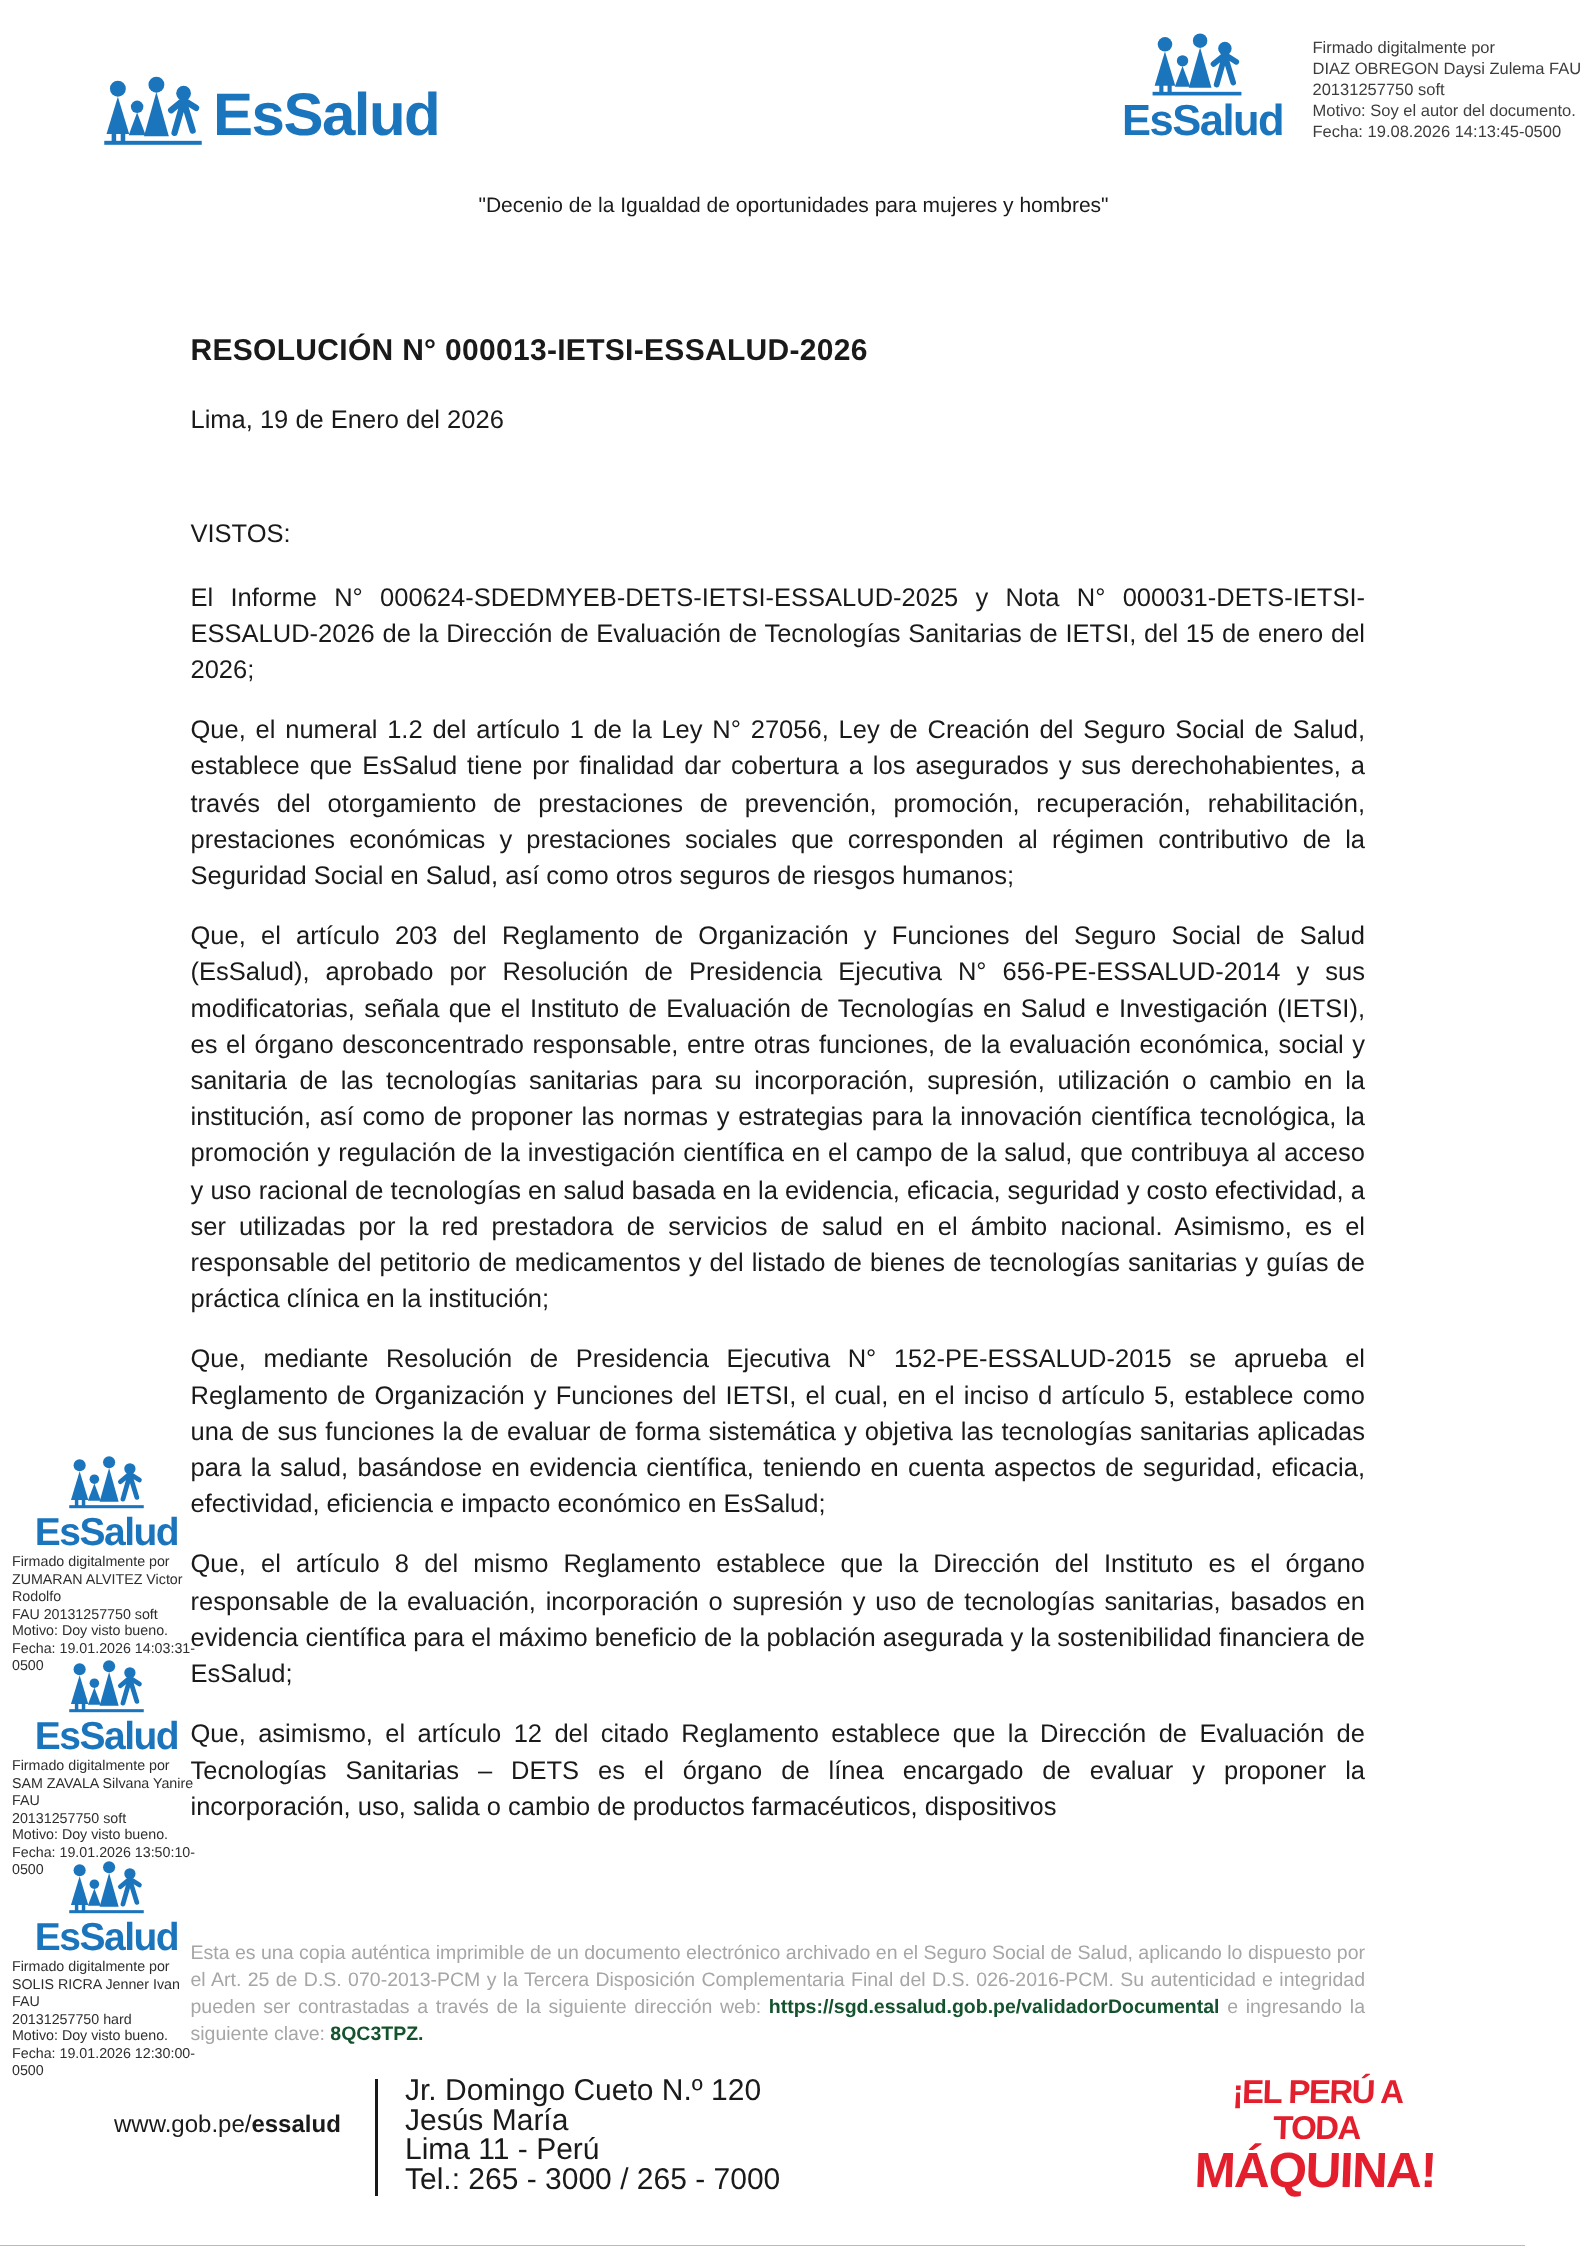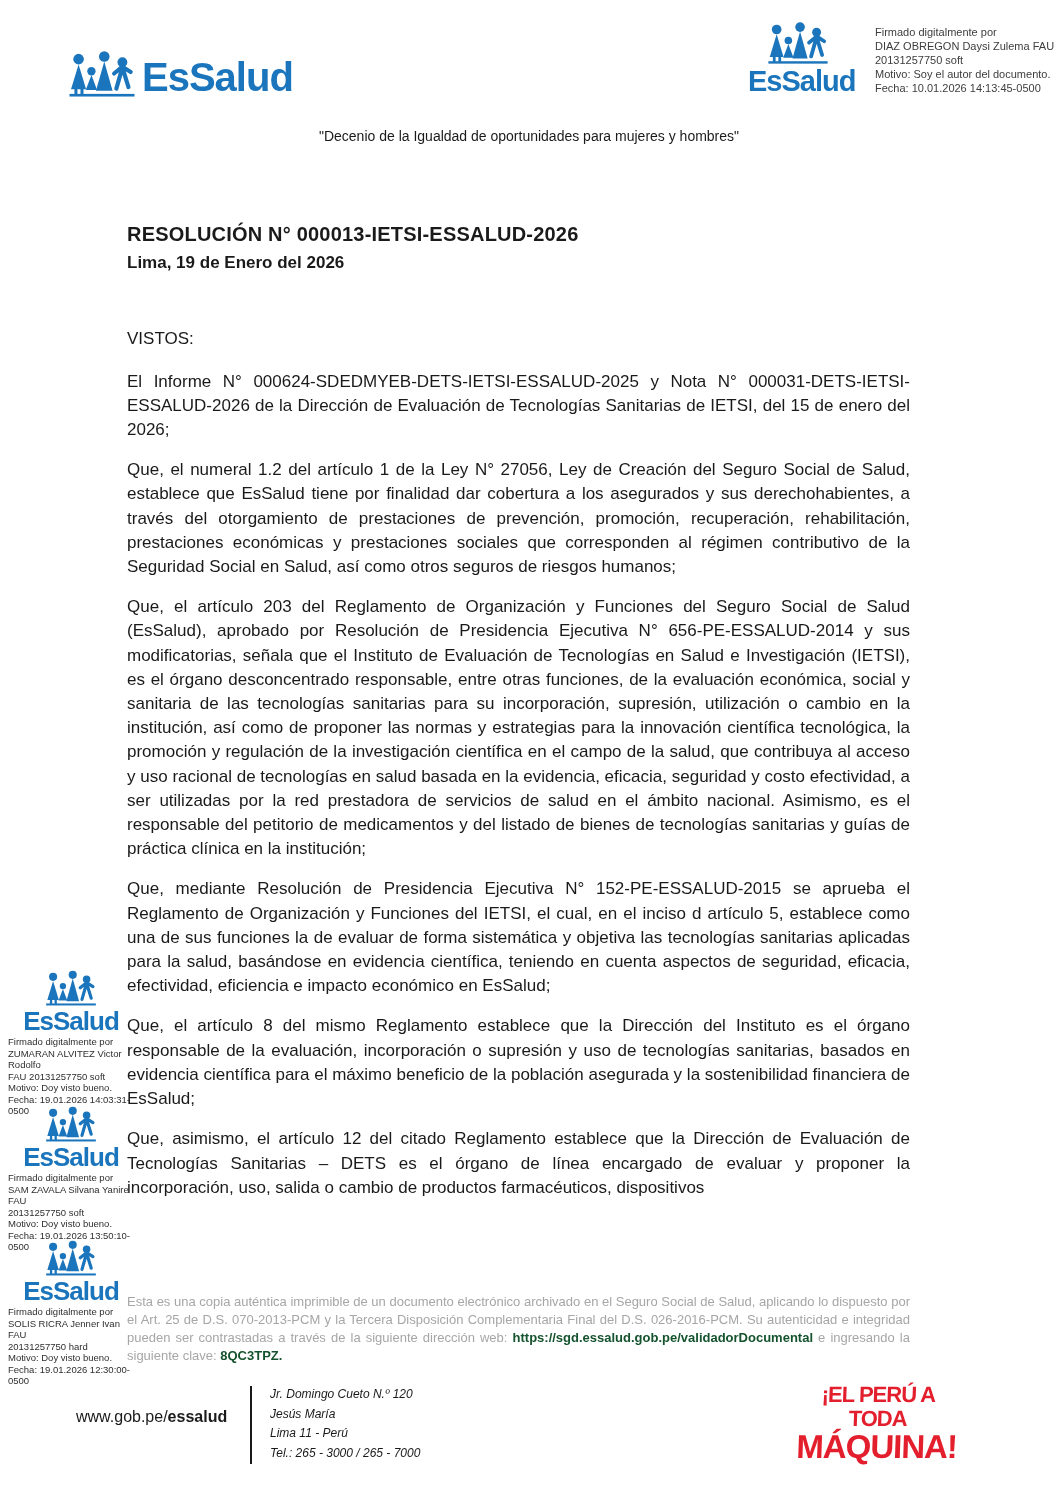--- a/index.html
+++ b/index.html
@@ -29,21 +29,21 @@
   .sig-top { position:absolute; left:875px; top:25px; width:180px;
              font-size:11px; line-height:14px; color:#3d3d3d; }
 
   .quote { position:absolute; left:0; top:128px; width:100%; text-align:center;
            font-size:14px; color:#1a1a1a; }
 
   
   .doc { position:absolute; left:127px; top:222px; width:783px;
          font-size:17px; line-height:24.2px; }
   .doc .title   { font-weight:bold; font-size:20px; letter-spacing:.2px; }
-  .doc .dateline{ font-weight:bold; margin-top:5px; }
+  .doc .dateline{ font-weight:normal; margin-top:22px; }
   .doc .heading { font-weight:normal; margin-top:52px; }
   .doc .heading2{ font-weight:bold; margin-top:18px; }
   .doc p.para   { text-align:justify; margin-top:16px; }
   .doc p.first  { margin-top:18px; }
 
   
   .stamp { position:absolute; left:8px; width:126px; color:#2e2e2e; }
   .stamp .fam-icon { width:52px; height:38px; margin:0 auto; }
   .stamp .wordmark { font-size:26px; line-height:26px; display:block; text-align:center; }
   .stamp .s-lines { font-size:9.5px; line-height:11.5px; margin-top:2px; }
@@ -53,21 +53,21 @@
 
   
   .note { position:absolute; left:127px; top:1293px; width:783px;
           font-size:13px; line-height:18px; color:#a6a6a6; text-align:justify; }
   .note b { color:#14532d; }
 
   
   .footer { position:absolute; left:0; top:1383px; width:100%; height:90px; }
   .site { position:absolute; left:76px; top:25px; font-size:16px; }
   .divider { position:absolute; left:250px; top:3px; width:2px; height:78px; background:#1a1a1a; }
-  .address { position:absolute; left:270px; top:2px; font-size:12px; line-height:19.5px;font-style:italic; }
+  .address { position:absolute; left:270px; top:2px; font-size:20px; line-height:19.5px; }
   .slogan { position:absolute; left:795px; top:0; width:165px; text-align:center;
             color:#E31E2D; font-weight:bold; transform:skewX(-2deg); }
   .slogan .l1 { font-size:22px; line-height:24px; letter-spacing:-1px; display:block; }
   .slogan .l2 { font-size:33px; line-height:32px; letter-spacing:-1px; display:block; }
 </style>
 </head>
 <body>
 
 <svg width="0" height="0" style="position:absolute" aria-hidden="true">
   <defs>
@@ -101,21 +101,21 @@
         <use href="#essalud-figures"></use>
       </svg>
     <span class="wordmark">EsSalud</span>
   </div>
 
   <div class="sig-top">
     <div>Firmado digitalmente por</div>
     <div>DIAZ OBREGON Daysi Zulema FAU</div>
     <div>20131257750 soft</div>
     <div>Motivo: Soy el autor del documento.</div>
-    <div>Fecha: 10.01.2026 14:13:45-0500</div>
+    <div>Fecha: 19.08.2026 14:13:45-0500</div>
   </div>
 
   <div class="quote">"Decenio de la Igualdad de oportunidades para mujeres y hombres"</div>
 
   <div class="doc">
     <div class="title">RESOLUCIÓN N° 000013-IETSI-ESSALUD-2026</div>
     <div class="dateline">Lima, 19 de Enero del 2026</div>
     <div class="heading">VISTOS:</div>
     <p class="para first">El Informe N° 000624-SDEDMYEB-DETS-IETSI-ESSALUD-2025 y Nota N° 000031-DETS-IETSI-ESSALUD-2026 de la Dirección de Evaluación de Tecnologías Sanitarias de IETSI, del 15 de enero del 2026;</p>
     <p class="para">Que, el numeral 1.2 del artículo 1 de la Ley N° 27056, Ley de Creación del Seguro Social de Salud, establece que EsSalud tiene por finalidad dar cobertura a los asegurados y sus derechohabientes, a través del otorgamiento de prestaciones de prevención, promoción, recuperación, rehabilitación, prestaciones económicas y prestaciones sociales que corresponden al régimen contributivo de la Seguridad Social en Salud, así como otros seguros de riesgos humanos;</p>

